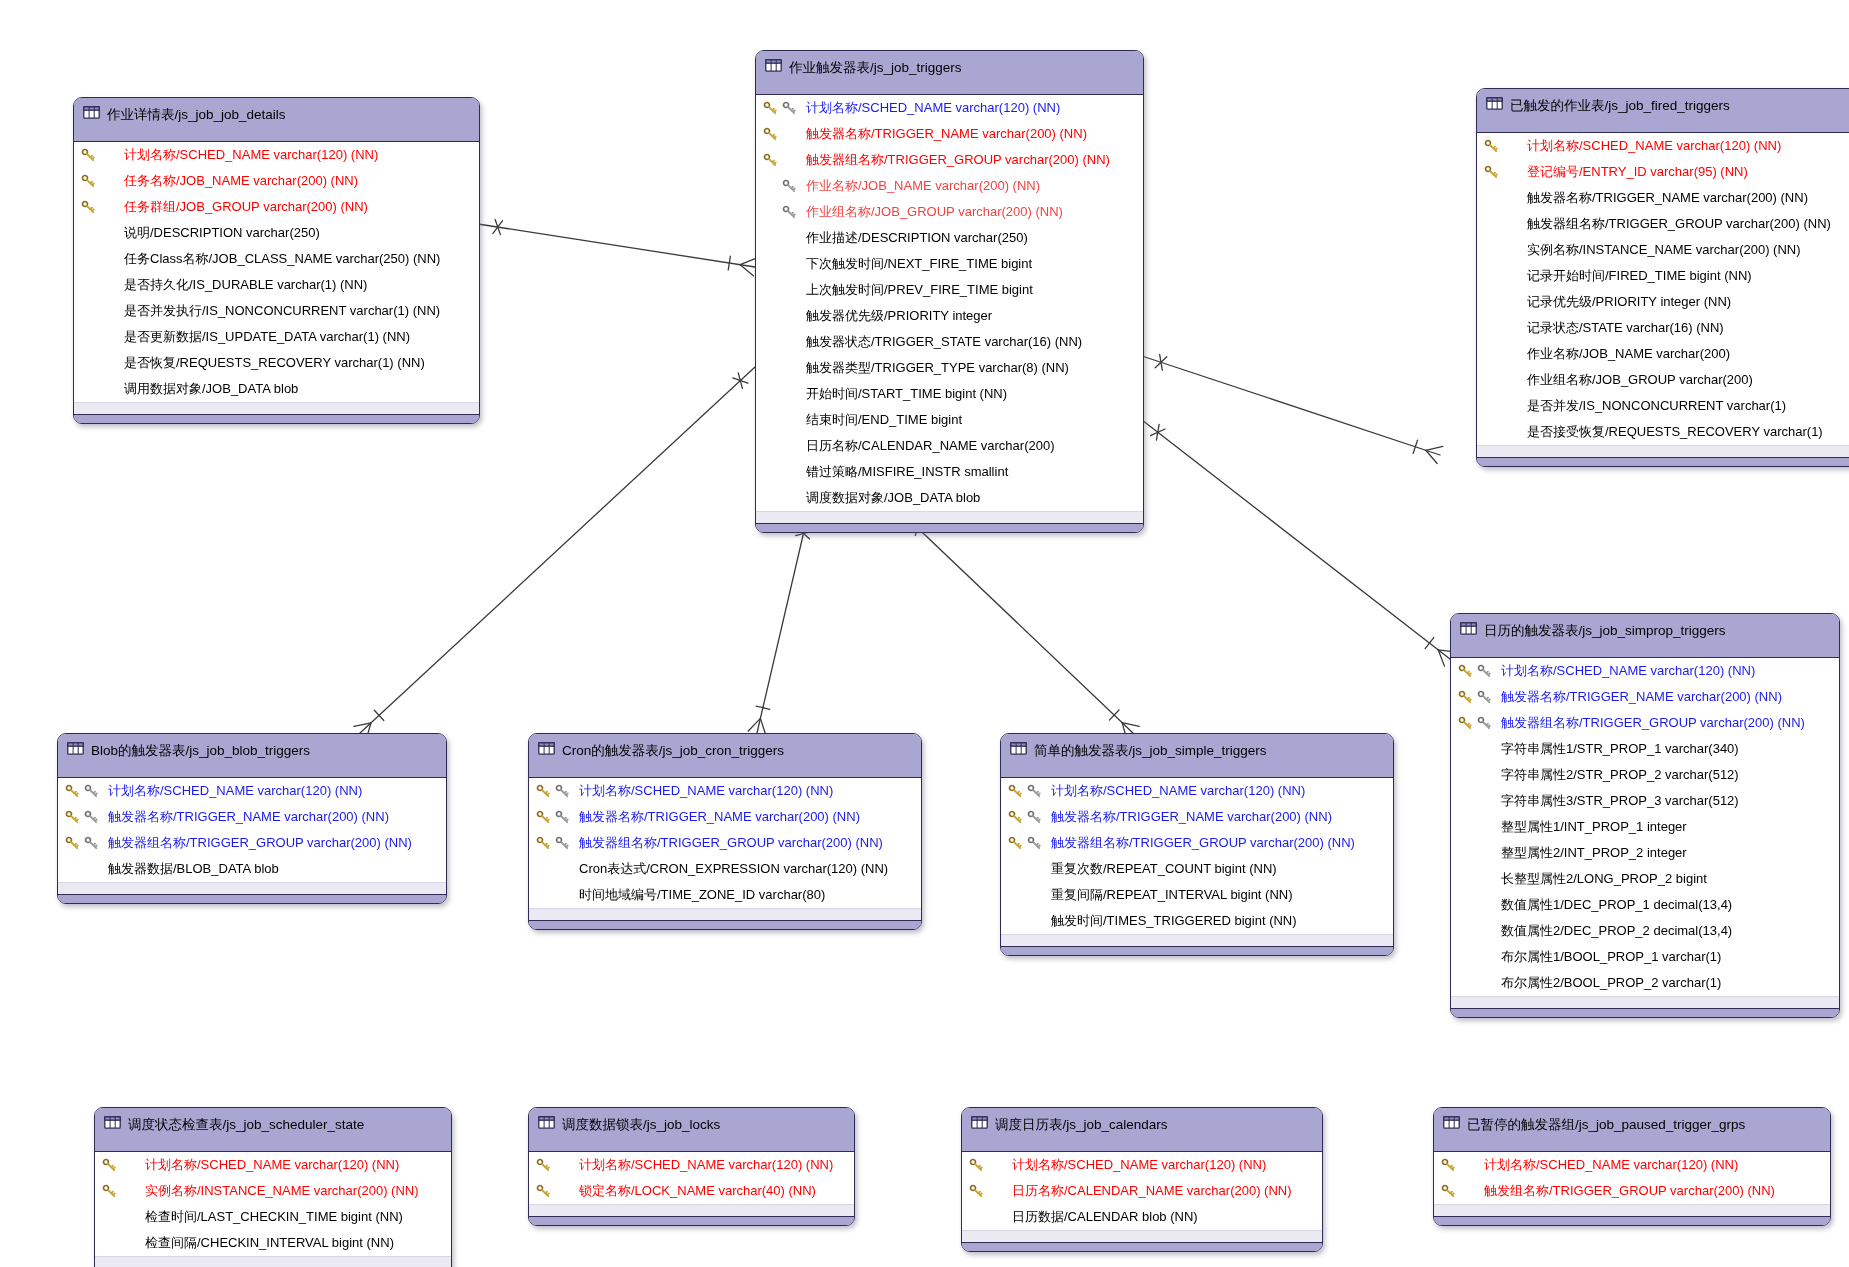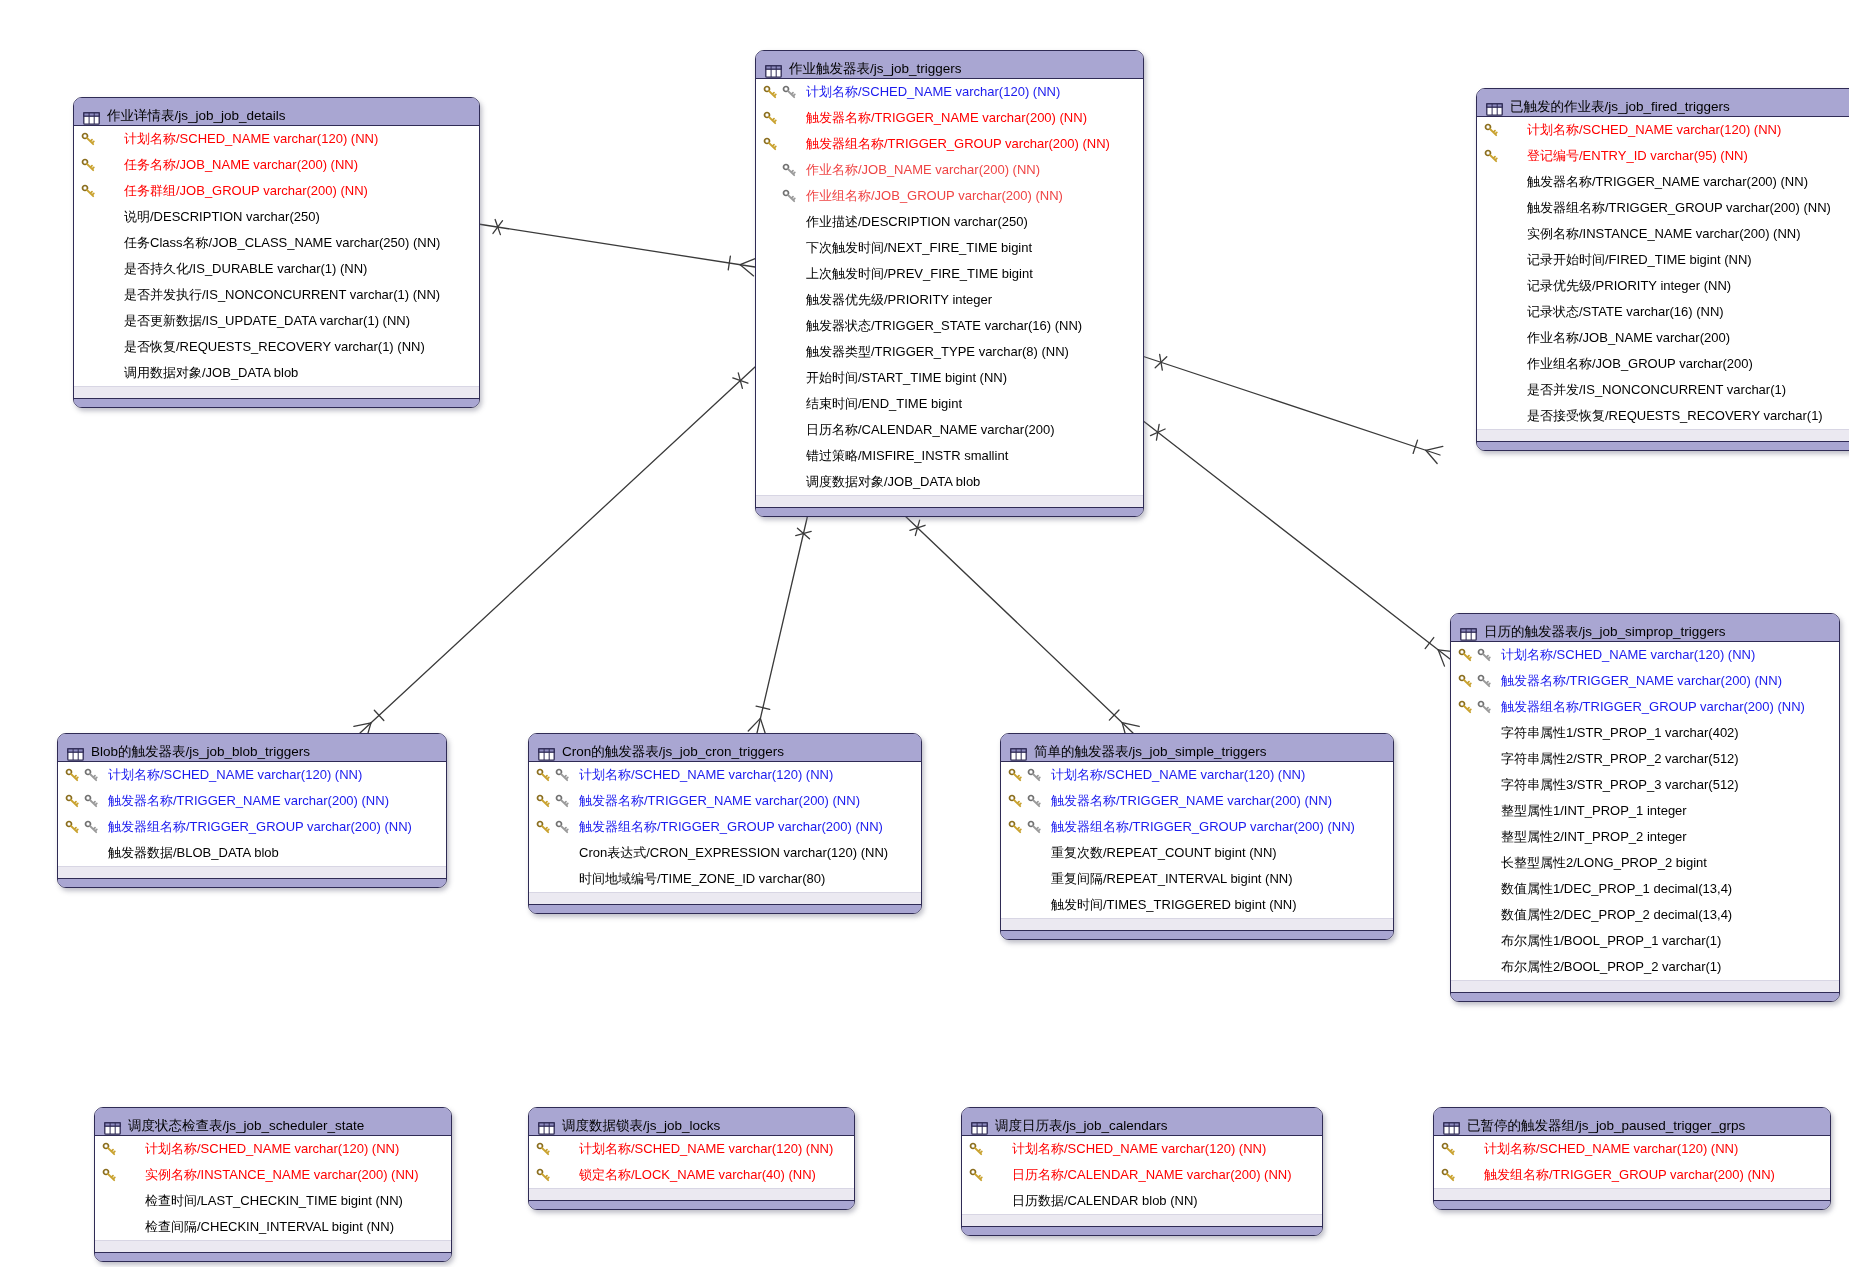--- a/index.html
+++ b/index.html
@@ -3,21 +3,21 @@
 <meta charset="utf-8">
 <style>
   html,body{margin:0;padding:0;background:#ffffff;}
   #canvas{position:relative;width:1849px;height:1267px;background:#ffffff;overflow:hidden;
           font-family:"Liberation Sans","DejaVu Sans",sans-serif;}
   #edges{position:absolute;left:0;top:0;z-index:1;}
   #edges line{stroke:#3a3a3a;stroke-width:1.3;stroke-linecap:round;}
   .table-card{position:absolute;z-index:2;background:#ffffff;border:1.5px solid #2f2b55;
               border-radius:9px;box-shadow:2px 3px 5px rgba(110,110,130,0.45);}
   .t-header{background:#a9a6d2;border-bottom:1.5px solid #2f2b55;height:27px;display:flex;
-            align-items:flex-end;gap:7px;padding:0 9px;border-radius:7px 7px 0 0;}
+            align-items:flex-start;gap:7px;padding:8px 9px;border-radius:7px 7px 0 0;}
   .t-title{font-size:13.5px;color:#000;white-space:nowrap;}
   .t-body{background:#fff;}
   .t-row{height:26px;display:flex;align-items:center;}
   .kslot{width:19px;min-width:19px;display:flex;justify-content:center;align-items:center;}
   .kslot:first-child{margin-left:5px;}
   .f-text{white-space:nowrap;font-size:13px;margin-left:7px;}
   .c-pk{color:#ff0000;}
   .c-pkfk{color:#1a1aee;}
   .c-fk{color:#ef4444;}
   .c-plain{color:#000000;}
@@ -420,21 +420,21 @@
             <svg width="15" height="15" viewBox="0 0 15 15">
               <circle cx="4" cy="4" r="2.5" fill="none" stroke="#707070" stroke-width="1.7"></circle>
               <path d="M6 6 L12.2 12.2 M9.3 9.3 L11 7.6 M11.1 11.1 L12.8 9.4" fill="none" stroke="#9a9a9a" stroke-width="1.8" stroke-linecap="round"></path>
             </svg>
           </span>
           <span class="f-text c-pkfk">触发器组名称/TRIGGER_GROUP varchar(200) (NN)</span>
         </div>
         <div class="t-row">
           <span class="kslot"></span>
           <span class="kslot"></span>
-          <span class="f-text c-plain">字符串属性1/STR_PROP_1 varchar(402)</span>
+          <span class="f-text c-plain">字符串属性1/STR_PROP_1 varchar(340)</span>
         </div>
         <div class="t-row">
           <span class="kslot"></span>
           <span class="kslot"></span>
           <span class="f-text c-plain">字符串属性2/STR_PROP_2 varchar(512)</span>
         </div>
         <div class="t-row">
           <span class="kslot"></span>
           <span class="kslot"></span>
           <span class="f-text c-plain">字符串属性3/STR_PROP_3 varchar(512)</span>

